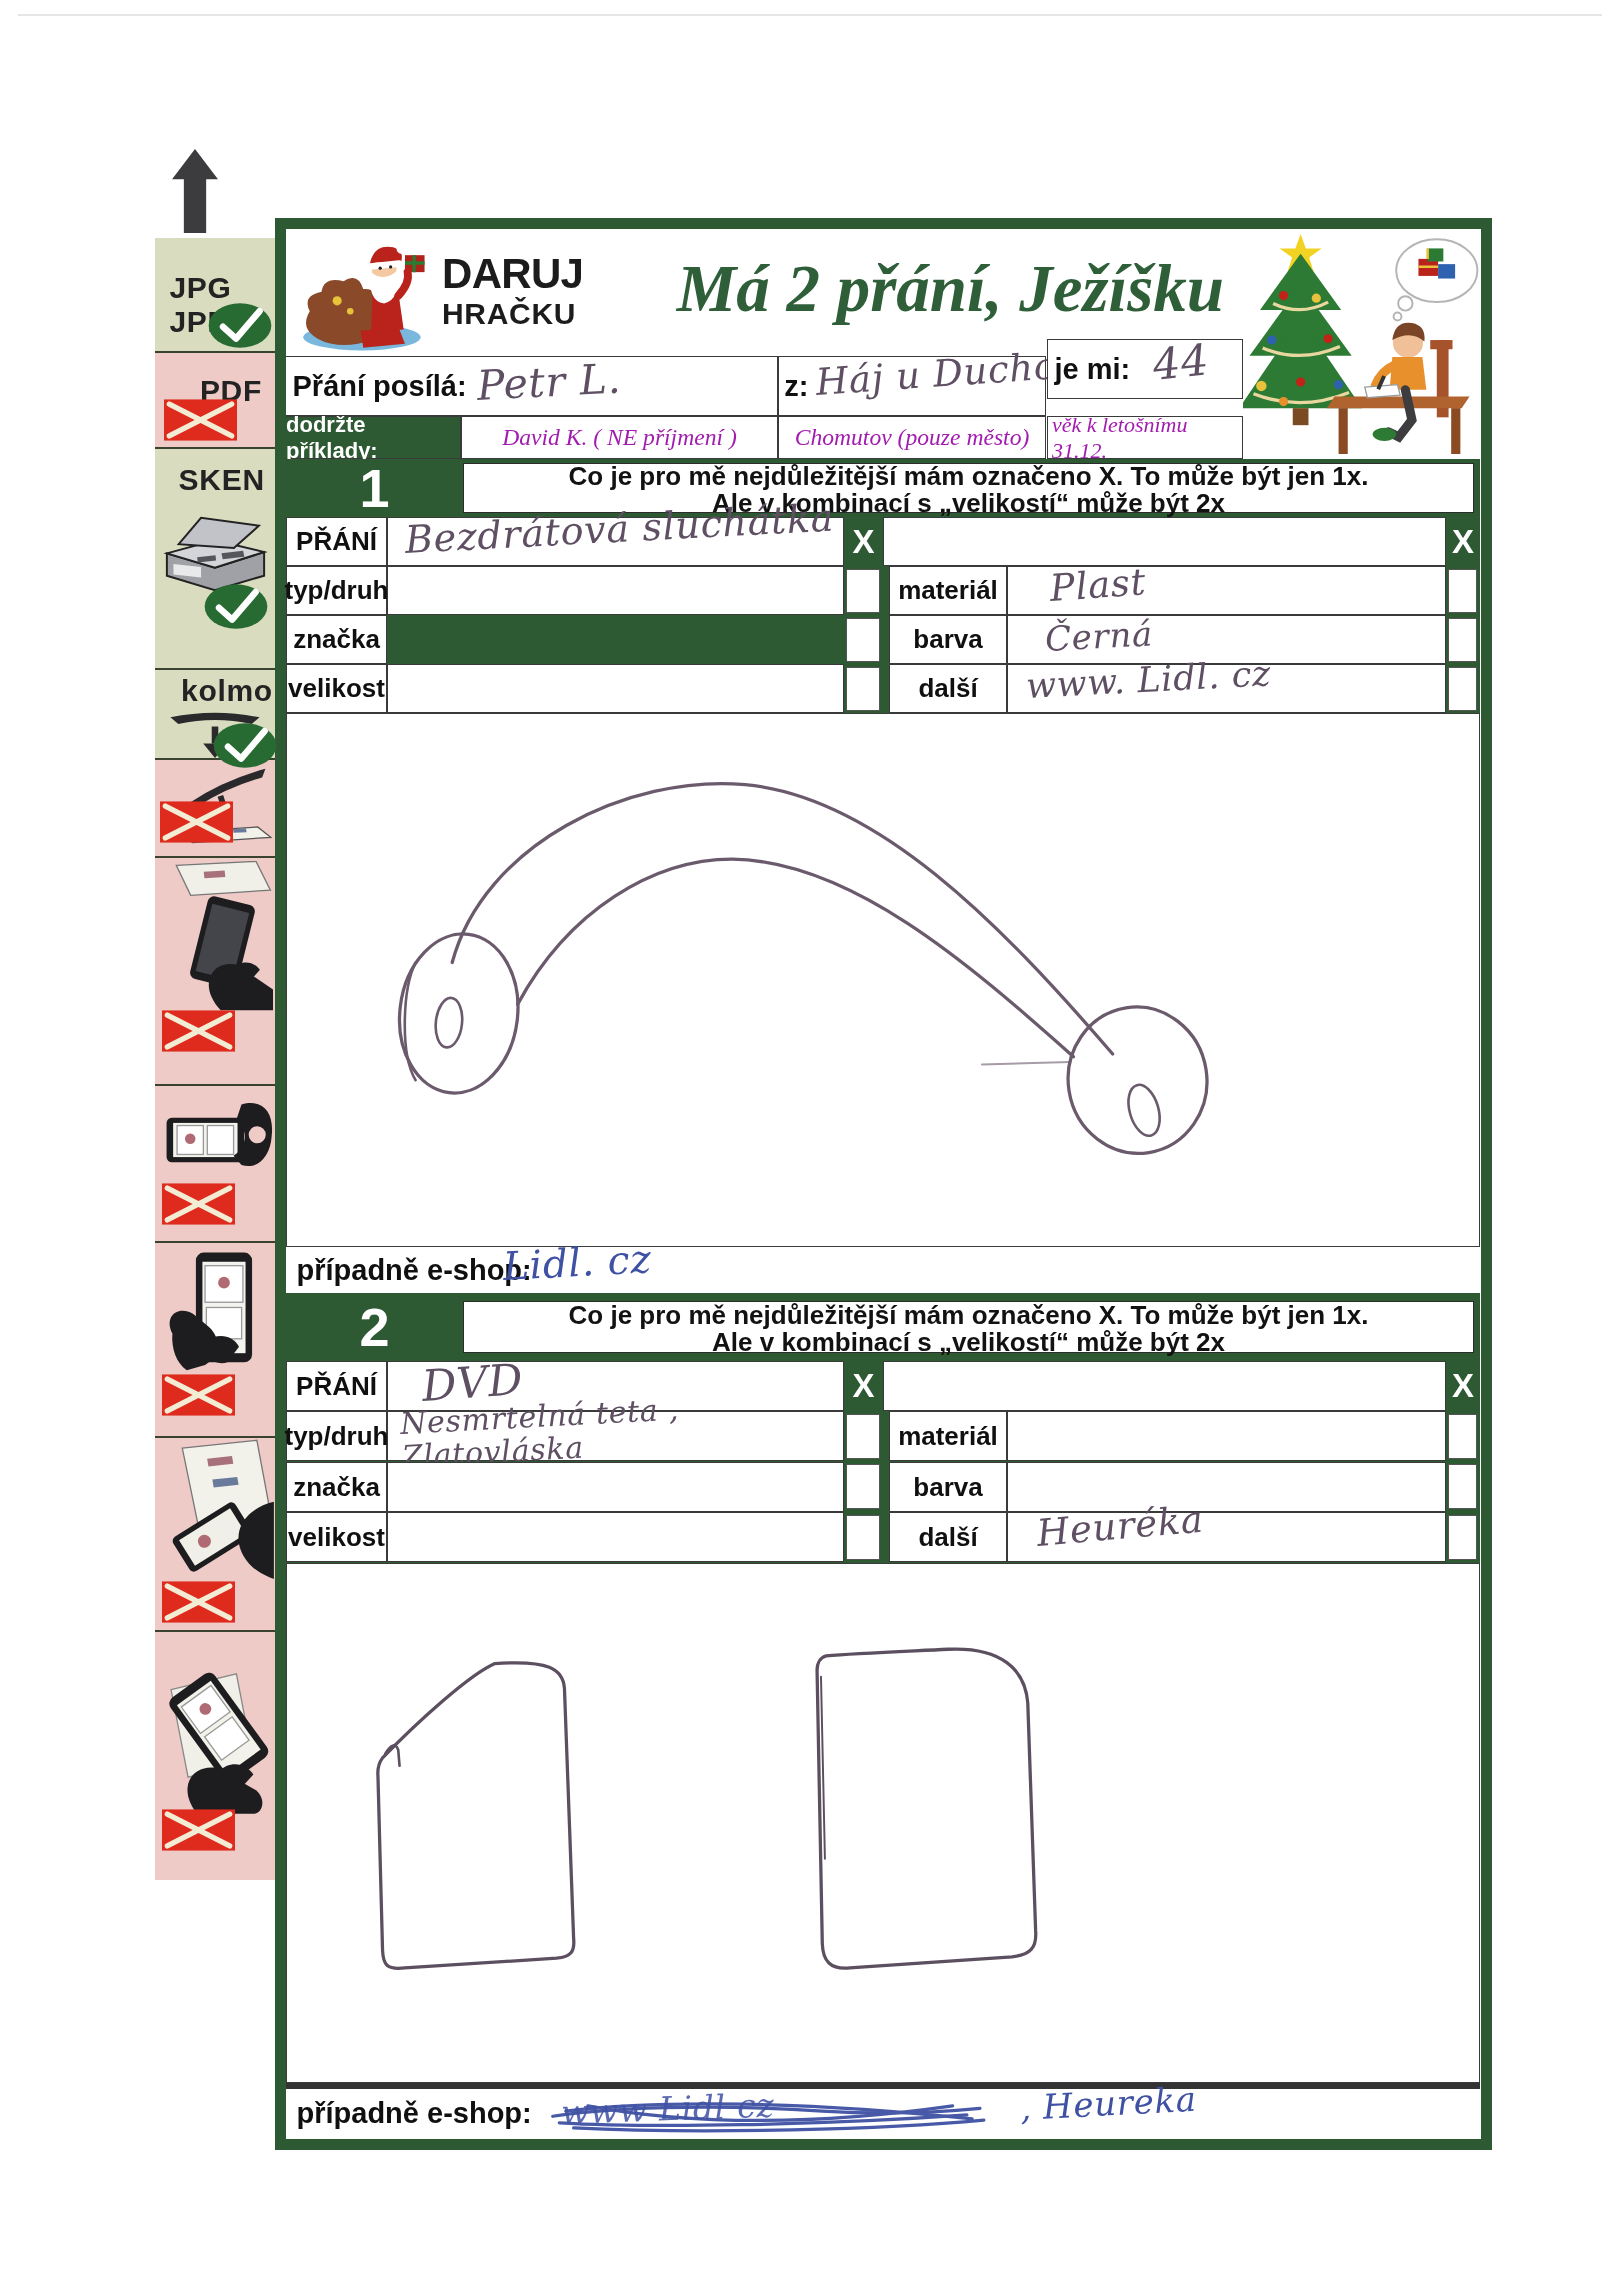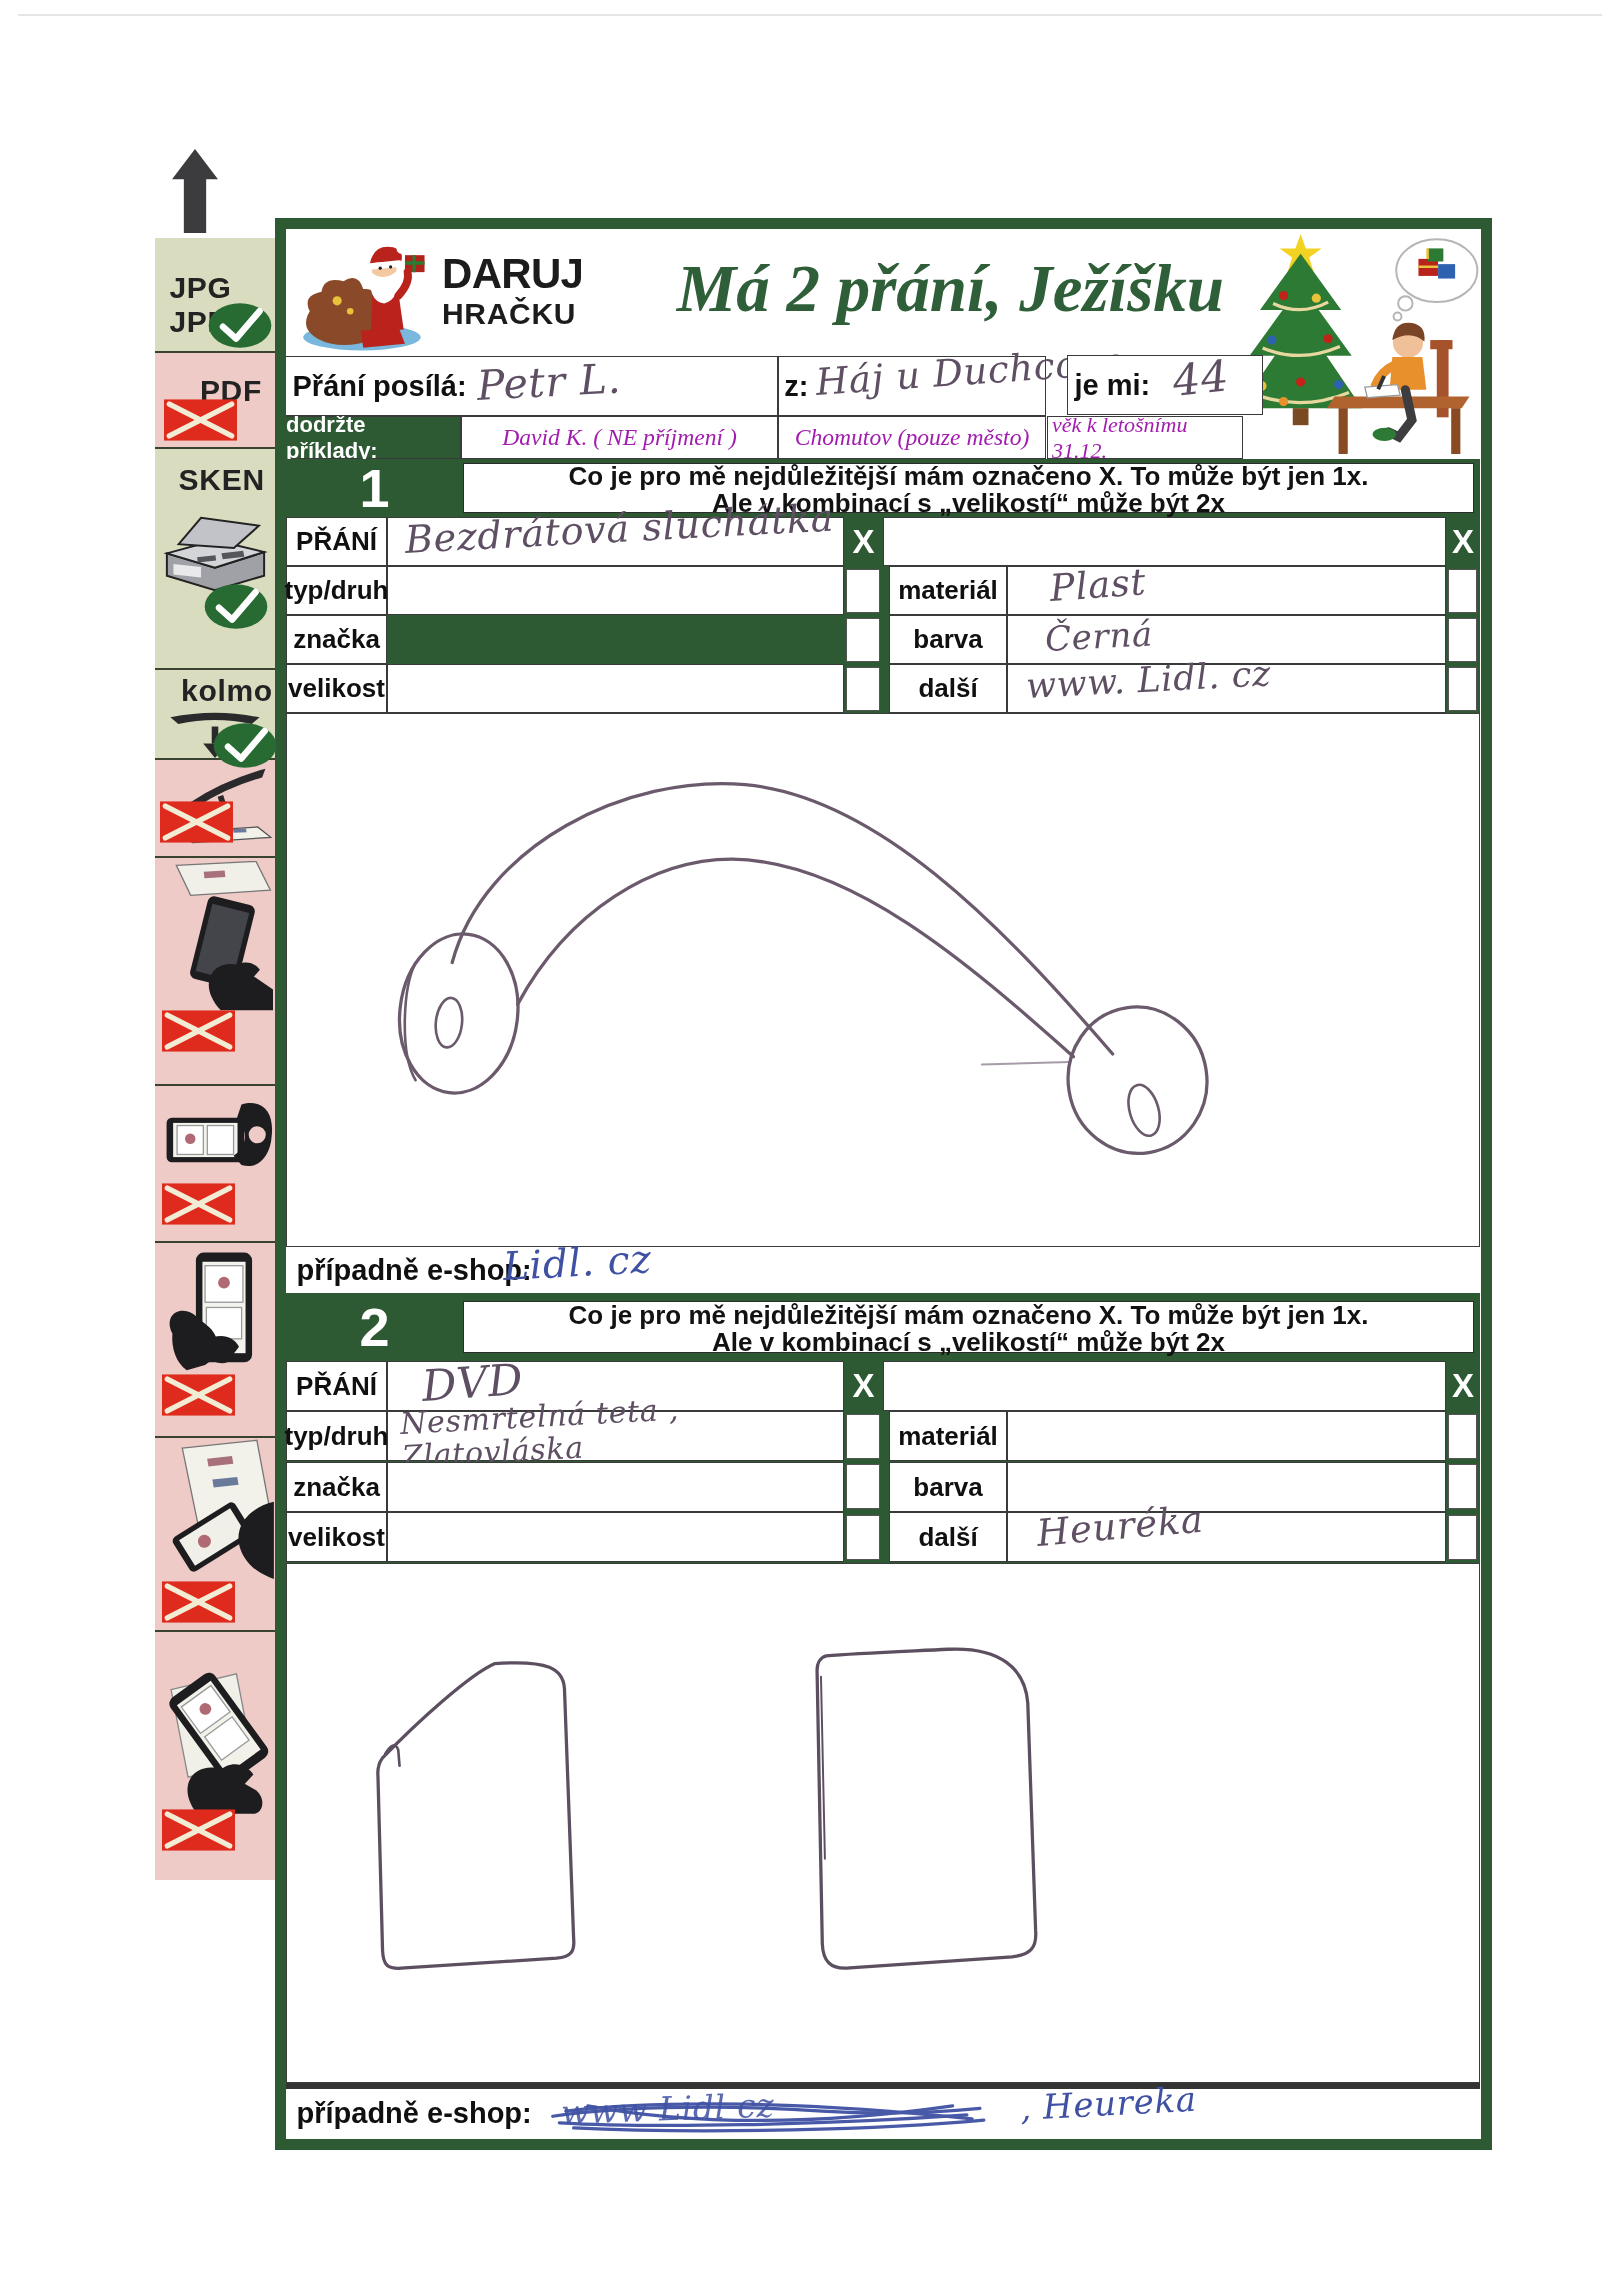--- a/index.html
+++ b/index.html
@@ -267,21 +267,21 @@
     </svg>
 
     <div class="cell fl" style="left:0px;top:127px;width:492px;height:60px;border-left:none;">
       <span class="lblB" style="margin-left:6.5px;">Přání posílá:</span>
       <span class="hw" style="left:191px;top:5.2px;font-size:41px;transform:rotate(-3deg);">Petr L.</span>
     </div>
     <div class="cell fl" style="left:492px;top:127px;width:268px;height:60px;">
       <span class="lblB" style="margin-left:5.2px;">z:</span>
       <span class="hw" style="left:37px;top:3.9px;font-size:37px;transform:rotate(-4deg);">Háj u Duchcova</span>
     </div>
-    <div class="cell fl" style="left:761px;top:126px;width:196px;height:60px;margin-left:20px;">
+    <div class="cell fl" style="left:761px;top:110px;width:196px;height:60px;">
       <span class="lblB" style="margin-left:6.5px;">je mi:</span>
       <span class="hw" style="left:105px;top:0px;font-size:43px;transform:rotate(-6deg);">44</span>
     </div>
 
     <div class="cell flc greenbg" style="left:0px;top:187px;width:175px;height:43px;border-left:none;">
       <span style="font:700 22px 'Liberation Sans',sans-serif;color:#fff;">dodržte příklady:</span>
     </div>
     <div class="cell flc" style="left:175px;top:187px;width:317px;height:43px;">
       <span class="ital">David K. ( NE příjmení )</span>
     </div>

